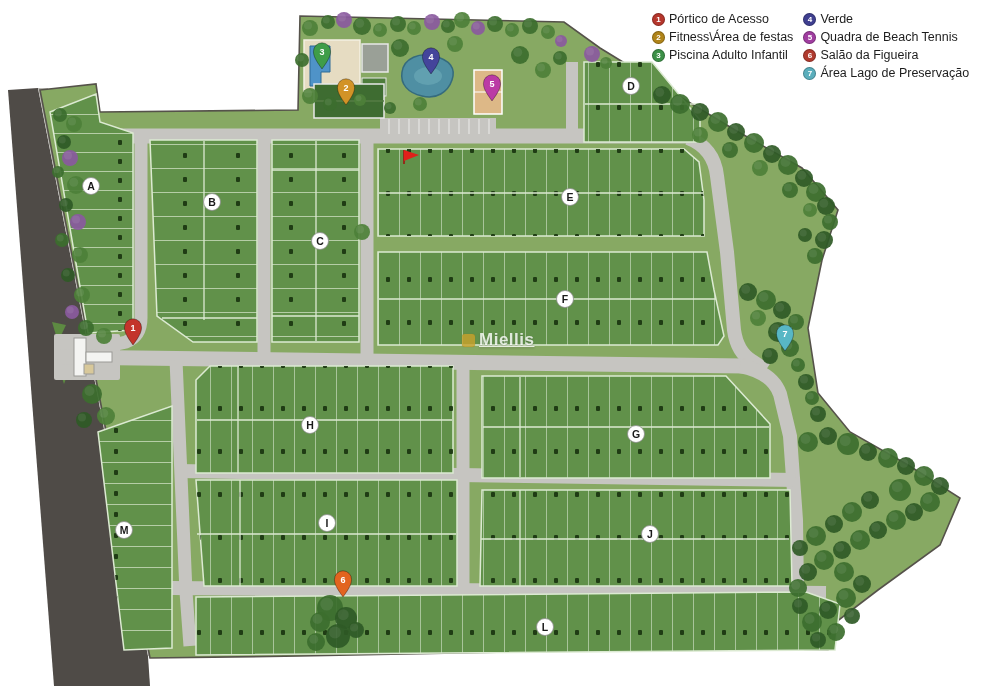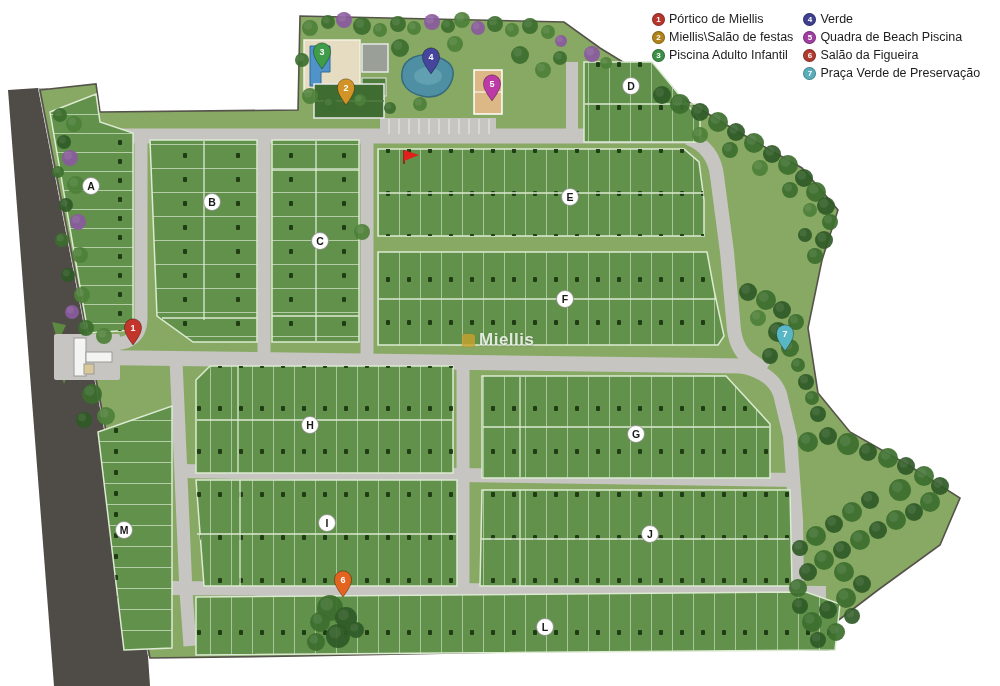--- a/index.html
+++ b/index.html
@@ -10,21 +10,21 @@
   .legend{position:absolute;left:652px;top:12px;display:flex;gap:10px;z-index:5;}
   .leg-col{display:flex;flex-direction:column;gap:4px;}
   .leg-item{display:flex;align-items:center;gap:4px;font-size:12.5px;color:#1d1d1d;white-space:nowrap;}
   .leg-dot{width:13px;height:13px;border-radius:50%;display:flex;align-items:center;justify-content:center;
            color:#fff;font-size:8px;font-weight:bold;flex:0 0 13px;box-shadow:inset 0 0 0 1px rgba(0,0,0,.25);}
   
   .watermark{position:absolute;left:462px;top:330px;display:flex;align-items:center;gap:4px;
              opacity:.8;z-index:4;pointer-events:none;}
   .wm-icon{width:13px;height:13px;background:#c9a22b;border-radius:3px;box-shadow:0 0 1px #8a6d12;}
   .wm-text{color:#ffffff;font-weight:bold;font-size:17px;letter-spacing:.5px;
-           text-shadow:0 1px 2px rgba(60,60,60,.45);}
+           text-shadow:0 1px 2px rgba(60,60,60,.45);text-decoration:underline;}
 </style>
 </head>
 <body>
 
 <div class="stage">
 
 <svg id="map" width="1000" height="686" viewBox="0 0 1000 686">
   <defs>
 
     <pattern id="pv21" width="21" height="600" patternUnits="userSpaceOnUse">
@@ -519,47 +519,47 @@
   <g>
     <line x1="404" y1="150" x2="404" y2="164" stroke="#9c1410" stroke-width="1.6"></line>
     <polygon points="404,150 419,155 404,161" fill="#e0201a"></polygon>
   </g>
 </svg>
 
 <div class="legend">
   <div class="leg-col" id="leg-col-0">
         <div class="leg-item">
           <span class="leg-dot" style="background: rgb(181, 54, 44);">1</span>
-          <span>Pórtico de Miellis</span>
+          <span>Pórtico de Acesso</span>
         </div>
         <div class="leg-item">
           <span class="leg-dot" style="background: rgb(176, 132, 25);">2</span>
-          <span>Miellis\Salão de festas</span>
+          <span>Fitness\Área de festas</span>
         </div>
         <div class="leg-item">
           <span class="leg-dot" style="background: rgb(60, 144, 71);">3</span>
           <span>Piscina Adulto Infantil</span>
         </div>
       </div>
   <div class="leg-col" id="leg-col-1">
         <div class="leg-item">
           <span class="leg-dot" style="background: rgb(63, 63, 144);">4</span>
           <span>Verde</span>
         </div>
         <div class="leg-item">
           <span class="leg-dot" style="background: rgb(160, 61, 160);">5</span>
-          <span>Quadra de Beach Piscina</span>
+          <span>Quadra de Beach Tennis</span>
         </div>
         <div class="leg-item">
           <span class="leg-dot" style="background: rgb(176, 58, 46);">6</span>
           <span>Salão da Figueira</span>
         </div>
         <div class="leg-item">
           <span class="leg-dot" style="background: rgb(90, 174, 188);">7</span>
-          <span>Praça Verde de Preservação</span>
+          <span>Área Lago de Preservação</span>
         </div>
       </div>
 </div>
 
 <div class="watermark">
   <span class="wm-icon"></span>
   <span class="wm-text">Miellis</span>
 </div>
 
 </div>

